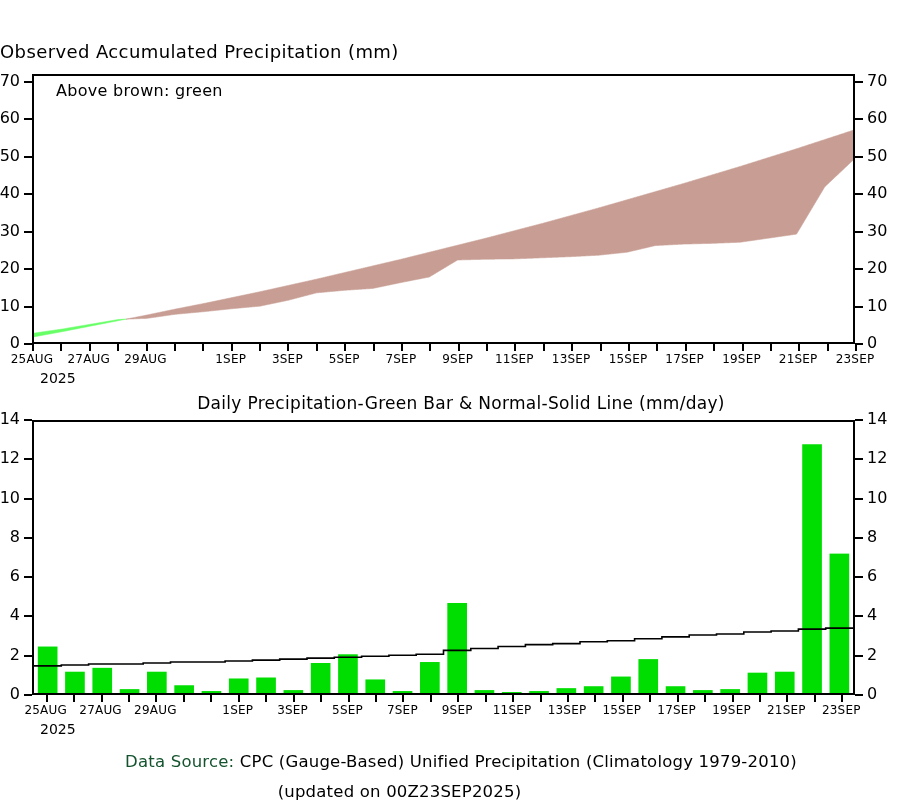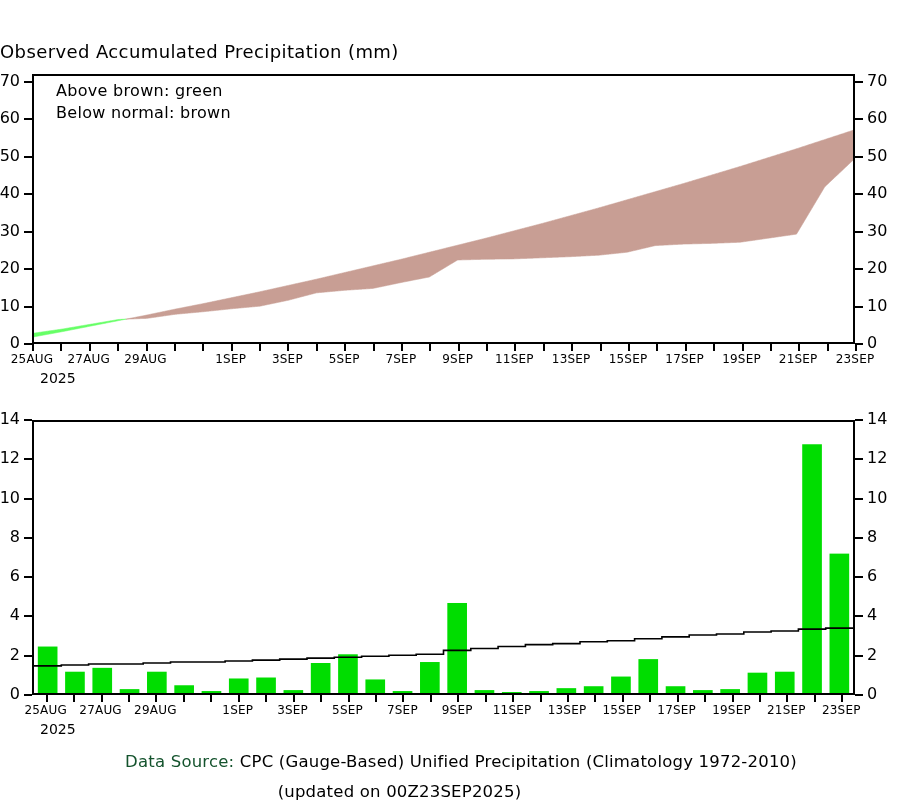--- a/index.html
+++ b/index.html
@@ -80,21 +80,20 @@
 
   <div class="plot" id="plot-top">
     <svg id="svg-top" viewBox="0 0 819 266" preserveAspectRatio="none">
         <path d="M0.00,257.13L0.68,257.04L1.36,256.94L2.05,256.84L2.73,256.74L3.41,256.64L4.09,256.54L4.78,256.45L5.46,256.35L6.14,256.25L6.83,256.15L7.51,256.05L8.19,255.95L8.87,255.86L9.56,255.76L10.24,255.66L10.92,255.56L11.60,255.46L12.29,255.37L12.97,255.27L13.65,255.17L14.33,255.07L15.02,254.97L15.70,254.87L16.38,254.78L17.06,254.68L17.75,254.58L18.43,254.48L19.11,254.38L19.79,254.29L20.48,254.19L21.16,254.09L21.84,253.99L22.52,253.89L23.20,253.79L23.89,253.70L24.57,253.60L25.25,253.50L25.94,253.40L26.62,253.30L27.30,253.20L27.98,253.11L28.67,253.00L29.35,252.88L30.03,252.77L30.71,252.65L31.39,252.53L32.08,252.42L32.76,252.30L33.44,252.18L34.13,252.07L34.81,251.95L35.49,251.84L36.17,251.72L36.85,251.60L37.54,251.49L38.22,251.37L38.90,251.26L39.59,251.14L40.27,251.02L40.95,250.91L41.63,250.79L42.31,250.68L43.00,250.56L43.68,250.44L44.36,250.33L45.05,250.21L45.73,250.10L46.41,249.98L47.09,249.86L47.77,249.75L48.46,249.63L49.14,249.52L49.82,249.40L50.51,249.28L51.19,249.17L51.87,249.05L52.55,248.94L53.23,248.82L53.92,248.70L54.60,248.59L55.28,248.47L55.96,248.35L56.65,248.24L57.33,248.12L58.01,248.01L58.70,247.89L59.38,247.77L60.06,247.66L60.74,247.54L61.42,247.43L62.11,247.31L62.79,247.19L63.47,247.08L64.16,246.96L64.84,246.85L65.52,246.73L66.20,246.61L66.89,246.50L67.57,246.38L68.25,246.27L68.93,246.15L69.62,246.03L70.30,245.92L70.98,245.80L71.66,245.69L72.34,245.57L73.03,245.45L73.71,245.34L74.39,245.22L75.07,245.10L75.76,244.99L76.44,244.87L77.12,244.76L77.81,244.64L78.49,244.52L79.17,244.41L79.85,244.29L80.53,244.18L81.22,244.06L81.90,243.94L82.58,243.83L83.27,243.71L83.95,243.60L84.63,243.48L85.31,243.44L85.99,243.41L86.68,243.39L87.36,243.36L88.04,243.33L88.73,243.31L89.41,243.28L90.09,243.25L90.77,243.23L91.45,243.20L92.14,243.17L92.14,243.12L91.45,243.25L90.77,243.39L90.09,243.52L89.41,243.65L88.73,243.79L88.04,243.92L87.36,244.06L86.68,244.19L85.99,244.32L85.31,244.46L84.63,244.59L83.95,244.72L83.27,244.86L82.58,244.99L81.90,245.13L81.22,245.26L80.53,245.39L79.85,245.53L79.17,245.66L78.49,245.80L77.81,245.93L77.12,246.06L76.44,246.20L75.76,246.33L75.07,246.47L74.39,246.60L73.71,246.73L73.03,246.87L72.34,247.00L71.66,247.14L70.98,247.27L70.30,247.40L69.62,247.54L68.93,247.67L68.25,247.80L67.57,247.94L66.89,248.07L66.20,248.21L65.52,248.34L64.84,248.47L64.16,248.61L63.47,248.74L62.79,248.88L62.11,249.01L61.42,249.14L60.74,249.28L60.06,249.41L59.38,249.55L58.70,249.68L58.01,249.81L57.33,249.95L56.65,250.08L55.96,250.22L55.28,250.35L54.60,250.48L53.92,250.62L53.23,250.75L52.55,250.89L51.87,251.02L51.19,251.15L50.51,251.29L49.82,251.42L49.14,251.55L48.46,251.69L47.77,251.82L47.09,251.96L46.41,252.09L45.73,252.22L45.05,252.36L44.36,252.49L43.68,252.63L43.00,252.76L42.31,252.89L41.63,253.03L40.95,253.16L40.27,253.30L39.59,253.43L38.90,253.56L38.22,253.70L37.54,253.83L36.85,253.97L36.17,254.10L35.49,254.23L34.81,254.37L34.13,254.50L33.44,254.63L32.76,254.77L32.08,254.90L31.39,255.04L30.71,255.17L30.03,255.30L29.35,255.44L28.67,255.57L27.98,255.70L27.30,255.83L26.62,255.95L25.94,256.08L25.25,256.20L24.57,256.33L23.89,256.45L23.20,256.58L22.52,256.70L21.84,256.83L21.16,256.95L20.48,257.08L19.79,257.20L19.11,257.33L18.43,257.45L17.75,257.58L17.06,257.70L16.38,257.83L15.70,257.95L15.02,258.08L14.33,258.20L13.65,258.33L12.97,258.45L12.29,258.58L11.60,258.70L10.92,258.83L10.24,258.95L9.56,259.08L8.87,259.20L8.19,259.33L7.51,259.45L6.83,259.58L6.14,259.70L5.46,259.83L4.78,259.95L4.09,260.08L3.41,260.20L2.73,260.33L2.05,260.45L1.36,260.58L0.68,260.70L0.00,260.83Z" fill="#66ff66" stroke="#66ff66" stroke-width="0.6"></path>
         <path d="M92.14,243.17L92.82,243.15L93.50,243.12L94.19,243.09L94.87,243.07L95.55,243.04L96.23,243.01L96.91,242.99L97.60,242.96L98.28,242.93L98.96,242.91L99.65,242.88L100.33,242.85L101.01,242.82L101.69,242.80L102.38,242.77L103.06,242.74L103.74,242.72L104.42,242.69L105.10,242.66L105.79,242.64L106.47,242.61L107.15,242.58L107.83,242.56L108.52,242.53L109.20,242.50L109.88,242.48L110.57,242.45L111.25,242.42L111.93,242.40L112.61,242.37L113.30,242.31L113.98,242.21L114.66,242.11L115.34,242.01L116.02,241.92L116.71,241.82L117.39,241.72L118.07,241.62L118.75,241.52L119.44,241.42L120.12,241.33L120.80,241.23L121.49,241.13L122.17,241.03L122.85,240.93L123.53,240.83L124.22,240.74L124.90,240.64L125.58,240.54L126.26,240.44L126.94,240.34L127.63,240.25L128.31,240.15L128.99,240.05L129.67,239.95L130.36,239.85L131.04,239.75L131.72,239.66L132.41,239.56L133.09,239.46L133.77,239.36L134.45,239.26L135.14,239.17L135.82,239.07L136.50,238.97L137.18,238.87L137.87,238.77L138.55,238.67L139.23,238.58L139.91,238.48L140.59,238.38L141.28,238.29L141.96,238.22L142.64,238.16L143.32,238.10L144.01,238.04L144.69,237.97L145.37,237.91L146.06,237.85L146.74,237.79L147.42,237.72L148.10,237.66L148.78,237.60L149.47,237.54L150.15,237.47L150.83,237.41L151.51,237.35L152.20,237.29L152.88,237.22L153.56,237.16L154.24,237.10L154.93,237.04L155.61,236.97L156.29,236.91L156.98,236.85L157.66,236.79L158.34,236.72L159.02,236.66L159.71,236.60L160.39,236.54L161.07,236.47L161.75,236.41L162.44,236.35L163.12,236.29L163.80,236.22L164.48,236.16L165.16,236.10L165.85,236.04L166.53,235.97L167.21,235.91L167.89,235.85L168.58,235.79L169.26,235.72L169.94,235.65L170.63,235.58L171.31,235.51L171.99,235.44L172.67,235.37L173.35,235.30L174.04,235.23L174.72,235.15L175.40,235.08L176.09,235.01L176.77,234.94L177.45,234.87L178.13,234.80L178.81,234.73L179.50,234.65L180.18,234.58L180.86,234.51L181.55,234.44L182.23,234.37L182.91,234.30L183.59,234.23L184.28,234.15L184.96,234.08L185.64,234.01L186.32,233.94L187.00,233.87L187.69,233.80L188.37,233.73L189.05,233.65L189.73,233.58L190.42,233.51L191.10,233.44L191.78,233.37L192.46,233.30L193.15,233.23L193.83,233.15L194.51,233.08L195.19,233.01L195.88,232.94L196.56,232.87L197.24,232.80L197.93,232.73L198.61,232.67L199.29,232.60L199.97,232.54L200.66,232.48L201.34,232.42L202.02,232.35L202.70,232.29L203.38,232.23L204.07,232.17L204.75,232.10L205.43,232.04L206.11,231.98L206.80,231.92L207.48,231.85L208.16,231.79L208.84,231.73L209.53,231.67L210.21,231.60L210.89,231.54L211.58,231.48L212.26,231.42L212.94,231.35L213.62,231.29L214.31,231.23L214.99,231.17L215.67,231.10L216.35,231.04L217.04,230.98L217.72,230.92L218.40,230.85L219.08,230.79L219.76,230.73L220.45,230.67L221.13,230.60L221.81,230.54L222.50,230.48L223.18,230.42L223.86,230.35L224.54,230.29L225.23,230.23L225.91,230.17L226.59,230.03L227.27,229.88L227.95,229.74L228.64,229.60L229.32,229.45L230.00,229.31L230.69,229.17L231.37,229.03L232.05,228.88L232.73,228.74L233.41,228.60L234.10,228.45L234.78,228.31L235.46,228.17L236.15,228.03L236.83,227.88L237.51,227.74L238.19,227.60L238.88,227.45L239.56,227.31L240.24,227.17L240.92,227.03L241.60,226.88L242.29,226.74L242.97,226.60L243.65,226.45L244.34,226.31L245.02,226.17L245.70,226.03L246.38,225.88L247.07,225.74L247.75,225.60L248.43,225.45L249.11,225.31L249.80,225.17L250.48,225.03L251.16,224.88L251.84,224.74L252.53,224.60L253.21,224.45L253.89,224.31L254.57,224.15L255.25,223.97L255.94,223.79L256.62,223.61L257.30,223.43L257.99,223.26L258.67,223.08L259.35,222.90L260.03,222.72L260.72,222.54L261.40,222.36L262.08,222.18L262.76,222.01L263.44,221.83L264.13,221.65L264.81,221.47L265.49,221.29L266.18,221.11L266.86,220.93L267.54,220.76L268.22,220.58L268.90,220.40L269.59,220.22L270.27,220.04L270.95,219.86L271.63,219.68L272.32,219.51L273.00,219.33L273.68,219.15L274.37,218.97L275.05,218.79L275.73,218.61L276.41,218.43L277.09,218.26L277.78,218.08L278.46,217.90L279.14,217.72L279.82,217.54L280.51,217.36L281.19,217.18L281.87,217.01L282.55,216.85L283.24,216.79L283.92,216.73L284.60,216.66L285.28,216.60L285.97,216.54L286.65,216.48L287.33,216.41L288.01,216.35L288.70,216.29L289.38,216.23L290.06,216.16L290.75,216.10L291.43,216.04L292.11,215.98L292.79,215.91L293.48,215.85L294.16,215.79L294.84,215.73L295.52,215.66L296.21,215.60L296.89,215.54L297.57,215.48L298.25,215.41L298.94,215.35L299.62,215.29L300.30,215.23L300.98,215.16L301.67,215.10L302.35,215.04L303.03,214.98L303.71,214.91L304.39,214.85L305.08,214.79L305.76,214.73L306.44,214.66L307.13,214.60L307.81,214.54L308.49,214.48L309.17,214.41L309.86,214.35L310.54,214.29L311.22,214.24L311.90,214.20L312.58,214.15L313.27,214.11L313.95,214.06L314.63,214.02L315.31,213.97L316.00,213.93L316.68,213.88L317.36,213.84L318.04,213.79L318.73,213.75L319.41,213.71L320.09,213.66L320.77,213.62L321.46,213.57L322.14,213.53L322.82,213.48L323.50,213.44L324.19,213.39L324.87,213.35L325.55,213.30L326.24,213.26L326.92,213.21L327.60,213.17L328.28,213.12L328.97,213.08L329.65,213.04L330.33,212.99L331.01,212.95L331.70,212.90L332.38,212.86L333.06,212.81L333.74,212.77L334.43,212.72L335.11,212.68L335.79,212.63L336.47,212.59L337.16,212.54L337.84,212.50L338.52,212.46L339.20,212.37L339.88,212.22L340.57,212.08L341.25,211.94L341.93,211.80L342.62,211.65L343.30,211.51L343.98,211.37L344.66,211.22L345.35,211.08L346.03,210.94L346.71,210.80L347.39,210.65L348.07,210.51L348.76,210.37L349.44,210.22L350.12,210.08L350.81,209.94L351.49,209.80L352.17,209.65L352.85,209.51L353.53,209.37L354.22,209.22L354.90,209.08L355.58,208.94L356.26,208.80L356.95,208.65L357.63,208.51L358.31,208.37L359.00,208.22L359.68,208.08L360.36,207.94L361.04,207.80L361.72,207.65L362.41,207.51L363.09,207.37L363.77,207.22L364.45,207.08L365.14,206.94L365.82,206.80L366.50,206.65L367.19,206.51L367.87,206.38L368.55,206.24L369.23,206.11L369.92,205.97L370.60,205.84L371.28,205.71L371.96,205.57L372.65,205.44L373.33,205.30L374.01,205.17L374.69,205.04L375.38,204.90L376.06,204.77L376.74,204.64L377.42,204.50L378.11,204.37L378.79,204.23L379.47,204.10L380.15,203.97L380.84,203.83L381.52,203.70L382.20,203.56L382.88,203.43L383.56,203.30L384.25,203.16L384.93,203.03L385.61,202.89L386.30,202.76L386.98,202.63L387.66,202.49L388.34,202.36L389.02,202.22L389.71,202.09L390.39,201.96L391.07,201.82L391.75,201.69L392.44,201.56L393.12,201.42L393.80,201.29L394.49,201.15L395.17,201.02L395.85,200.69L396.53,200.28L397.21,199.87L397.90,199.46L398.58,199.05L399.26,198.64L399.94,198.23L400.63,197.82L401.31,197.41L401.99,197.00L402.67,196.59L403.36,196.18L404.04,195.77L404.72,195.36L405.40,194.94L406.09,194.53L406.77,194.12L407.45,193.71L408.14,193.30L408.82,192.89L409.50,192.48L410.18,192.07L410.87,191.66L411.55,191.25L412.23,190.84L412.91,190.43L413.60,190.02L414.28,189.61L414.96,189.19L415.64,188.78L416.32,188.37L417.01,187.96L417.69,187.55L418.37,187.14L419.06,186.73L419.74,186.32L420.42,185.91L421.10,185.50L421.79,185.09L422.47,184.68L423.15,184.27L423.83,183.98L424.51,183.96L425.20,183.94L425.88,183.92L426.56,183.91L427.24,183.89L427.93,183.87L428.61,183.85L429.29,183.83L429.98,183.82L430.66,183.80L431.34,183.78L432.02,183.76L432.70,183.75L433.39,183.73L434.07,183.71L434.75,183.69L435.43,183.67L436.12,183.66L436.80,183.64L437.48,183.62L438.17,183.60L438.85,183.58L439.53,183.57L440.21,183.55L440.89,183.53L441.58,183.51L442.26,183.50L442.94,183.48L443.62,183.46L444.31,183.44L444.99,183.42L445.67,183.41L446.36,183.39L447.04,183.37L447.72,183.35L448.40,183.33L449.08,183.32L449.77,183.30L450.45,183.28L451.13,183.26L451.81,183.25L452.50,183.24L453.18,183.23L453.86,183.22L454.55,183.21L455.23,183.20L455.91,183.19L456.59,183.18L457.28,183.17L457.96,183.16L458.64,183.16L459.32,183.15L460.00,183.14L460.69,183.13L461.37,183.12L462.05,183.11L462.73,183.10L463.42,183.09L464.10,183.08L464.78,183.08L465.47,183.07L466.15,183.06L466.83,183.05L467.51,183.04L468.19,183.03L468.88,183.02L469.56,183.01L470.24,183.00L470.92,183.00L471.61,182.99L472.29,182.98L472.97,182.97L473.66,182.96L474.34,182.95L475.02,182.94L475.70,182.93L476.38,182.92L477.07,182.91L477.75,182.91L478.43,182.90L479.11,182.89L479.80,182.88L480.48,182.86L481.16,182.83L481.85,182.81L482.53,182.78L483.21,182.75L483.89,182.73L484.57,182.70L485.26,182.67L485.94,182.65L486.62,182.62L487.30,182.59L487.99,182.57L488.67,182.54L489.35,182.51L490.04,182.49L490.72,182.46L491.40,182.43L492.08,182.40L492.76,182.38L493.45,182.35L494.13,182.32L494.81,182.30L495.50,182.27L496.18,182.24L496.86,182.22L497.54,182.19L498.22,182.16L498.91,182.14L499.59,182.11L500.27,182.08L500.96,182.06L501.64,182.03L502.32,182.00L503.00,181.98L503.69,181.95L504.37,181.92L505.05,181.90L505.73,181.87L506.41,181.84L507.10,181.82L507.78,181.79L508.46,181.76L509.15,181.74L509.83,181.71L510.51,181.68L511.19,181.65L511.88,181.63L512.56,181.60L513.24,181.57L513.92,181.55L514.60,181.52L515.29,181.49L515.97,181.47L516.65,181.44L517.34,181.41L518.02,181.39L518.70,181.36L519.38,181.33L520.07,181.31L520.75,181.28L521.43,181.25L522.11,181.23L522.79,181.20L523.48,181.17L524.16,181.15L524.84,181.12L525.53,181.09L526.21,181.07L526.89,181.04L527.57,181.01L528.25,180.99L528.94,180.96L529.62,180.93L530.30,180.90L530.99,180.88L531.67,180.85L532.35,180.82L533.03,180.80L533.71,180.77L534.40,180.74L535.08,180.72L535.76,180.69L536.45,180.66L537.13,180.63L537.81,180.59L538.49,180.56L539.17,180.52L539.86,180.49L540.54,180.45L541.22,180.42L541.90,180.38L542.59,180.34L543.27,180.31L543.95,180.27L544.63,180.24L545.32,180.20L546.00,180.17L546.68,180.13L547.37,180.09L548.05,180.06L548.73,180.02L549.41,179.99L550.10,179.95L550.78,179.92L551.46,179.88L552.14,179.84L552.83,179.81L553.51,179.77L554.19,179.74L554.87,179.70L555.56,179.67L556.24,179.63L556.92,179.59L557.60,179.56L558.28,179.52L558.97,179.49L559.65,179.45L560.33,179.42L561.02,179.38L561.70,179.34L562.38,179.31L563.06,179.27L563.75,179.24L564.43,179.20L565.11,179.15L565.79,179.08L566.48,179.01L567.16,178.94L567.84,178.87L568.52,178.79L569.20,178.72L569.89,178.65L570.57,178.58L571.25,178.51L571.94,178.44L572.62,178.37L573.30,178.29L573.98,178.22L574.66,178.15L575.35,178.08L576.03,178.01L576.71,177.94L577.39,177.87L578.08,177.79L578.76,177.72L579.44,177.65L580.13,177.58L580.81,177.51L581.49,177.44L582.17,177.37L582.86,177.29L583.54,177.22L584.22,177.15L584.90,177.08L585.58,177.01L586.27,176.94L586.95,176.87L587.63,176.79L588.32,176.72L589.00,176.65L589.68,176.58L590.36,176.51L591.04,176.44L591.73,176.37L592.41,176.29L593.09,176.22L593.77,176.06L594.46,175.90L595.14,175.74L595.82,175.58L596.50,175.42L597.19,175.26L597.87,175.09L598.55,174.93L599.24,174.77L599.92,174.61L600.60,174.45L601.28,174.29L601.97,174.13L602.65,173.97L603.33,173.81L604.01,173.65L604.69,173.49L605.38,173.33L606.06,173.17L606.74,173.01L607.43,172.84L608.11,172.68L608.79,172.52L609.47,172.36L610.15,172.20L610.84,172.04L611.52,171.88L612.20,171.72L612.88,171.56L613.57,171.40L614.25,171.24L614.93,171.08L615.62,170.92L616.30,170.76L616.98,170.59L617.66,170.43L618.35,170.27L619.03,170.11L619.71,169.95L620.39,169.79L621.07,169.63L621.76,169.55L622.44,169.52L623.12,169.48L623.81,169.44L624.49,169.41L625.17,169.37L625.85,169.34L626.53,169.30L627.22,169.27L627.90,169.23L628.58,169.19L629.26,169.16L629.95,169.12L630.63,169.09L631.31,169.05L632.00,169.02L632.68,168.98L633.36,168.94L634.04,168.91L634.73,168.87L635.41,168.84L636.09,168.80L636.77,168.77L637.46,168.73L638.14,168.69L638.82,168.66L639.50,168.62L640.18,168.59L640.87,168.55L641.55,168.52L642.23,168.48L642.92,168.44L643.60,168.41L644.28,168.37L644.96,168.34L645.64,168.30L646.33,168.27L647.01,168.23L647.69,168.19L648.38,168.16L649.06,168.12L649.74,168.09L650.42,168.07L651.11,168.06L651.79,168.04L652.47,168.02L653.15,168.00L653.84,167.99L654.52,167.97L655.20,167.95L655.88,167.93L656.56,167.91L657.25,167.90L657.93,167.88L658.61,167.86L659.30,167.84L659.98,167.82L660.66,167.81L661.34,167.79L662.02,167.77L662.71,167.75L663.39,167.74L664.07,167.72L664.75,167.70L665.44,167.68L666.12,167.66L666.80,167.65L667.48,167.63L668.17,167.61L668.85,167.59L669.53,167.57L670.22,167.56L670.90,167.54L671.58,167.52L672.26,167.50L672.94,167.49L673.63,167.47L674.31,167.45L674.99,167.43L675.67,167.41L676.36,167.40L677.04,167.38L677.72,167.36L678.40,167.33L679.09,167.31L679.77,167.28L680.45,167.25L681.13,167.23L681.82,167.20L682.50,167.17L683.18,167.15L683.87,167.12L684.55,167.09L685.23,167.07L685.91,167.04L686.60,167.01L687.28,166.99L687.96,166.96L688.64,166.93L689.33,166.91L690.01,166.88L690.69,166.85L691.37,166.83L692.05,166.80L692.74,166.77L693.42,166.75L694.10,166.72L694.79,166.69L695.47,166.66L696.15,166.64L696.83,166.61L697.51,166.58L698.20,166.56L698.88,166.53L699.56,166.50L700.25,166.48L700.93,166.45L701.61,166.42L702.29,166.40L702.97,166.37L703.66,166.34L704.34,166.32L705.02,166.29L705.71,166.26L706.39,166.20L707.07,166.10L707.75,166.00L708.43,165.90L709.12,165.81L709.80,165.71L710.48,165.61L711.16,165.51L711.85,165.41L712.53,165.32L713.21,165.22L713.90,165.12L714.58,165.02L715.26,164.92L715.94,164.82L716.63,164.73L717.31,164.63L717.99,164.53L718.67,164.43L719.35,164.33L720.04,164.23L720.72,164.14L721.40,164.04L722.09,163.94L722.77,163.84L723.45,163.74L724.13,163.65L724.82,163.55L725.50,163.45L726.18,163.35L726.86,163.25L727.54,163.15L728.23,163.06L728.91,162.96L729.59,162.86L730.28,162.76L730.96,162.66L731.64,162.57L732.32,162.47L733.00,162.37L733.69,162.27L734.37,162.17L735.05,162.07L735.74,161.98L736.42,161.88L737.10,161.78L737.78,161.68L738.46,161.58L739.15,161.49L739.83,161.39L740.51,161.29L741.20,161.19L741.88,161.09L742.56,160.99L743.24,160.90L743.92,160.80L744.61,160.70L745.29,160.60L745.97,160.50L746.65,160.40L747.34,160.31L748.02,160.21L748.70,160.11L749.38,160.01L750.07,159.91L750.75,159.82L751.43,159.72L752.12,159.62L752.80,159.52L753.48,159.42L754.16,159.32L754.85,159.23L755.53,159.13L756.21,159.03L756.89,158.93L757.58,158.83L758.26,158.74L758.94,158.64L759.62,158.54L760.31,158.44L760.99,158.34L761.67,158.24L762.35,158.15L763.03,157.26L763.72,156.11L764.40,154.97L765.08,153.83L765.77,152.68L766.45,151.54L767.13,150.40L767.81,149.26L768.50,148.11L769.18,146.97L769.86,145.83L770.54,144.68L771.23,143.54L771.91,142.40L772.59,141.26L773.27,140.11L773.95,138.97L774.64,137.83L775.32,136.68L776.00,135.54L776.69,134.40L777.37,133.26L778.05,132.11L778.73,130.97L779.41,129.83L780.10,128.68L780.78,127.54L781.46,126.40L782.14,125.26L782.83,124.11L783.51,122.97L784.19,121.83L784.88,120.69L785.56,119.54L786.24,118.40L786.92,117.26L787.61,116.11L788.29,114.97L788.97,113.83L789.65,112.69L790.33,111.54L791.02,110.59L791.70,109.95L792.38,109.30L793.07,108.66L793.75,108.02L794.43,107.38L795.11,106.73L795.79,106.09L796.48,105.45L797.16,104.80L797.84,104.16L798.52,103.52L799.21,102.88L799.89,102.23L800.57,101.59L801.25,100.95L801.94,100.30L802.62,99.66L803.30,99.02L803.99,98.38L804.67,97.73L805.35,97.09L806.03,96.45L806.72,95.80L807.40,95.16L808.08,94.52L808.76,93.88L809.44,93.23L810.13,92.59L810.81,91.95L811.49,91.30L812.18,90.66L812.86,90.02L813.54,89.38L814.22,88.73L814.90,88.09L815.59,87.45L816.27,86.80L816.95,86.16L817.63,85.52L818.32,84.88L819.00,84.23L819.00,54.31L818.32,54.53L817.63,54.75L816.95,54.98L816.27,55.20L815.59,55.42L814.90,55.65L814.22,55.87L813.54,56.09L812.86,56.32L812.18,56.54L811.49,56.76L810.81,56.99L810.13,57.21L809.44,57.43L808.76,57.66L808.08,57.88L807.40,58.10L806.72,58.33L806.03,58.55L805.35,58.77L804.67,59.00L803.99,59.22L803.30,59.44L802.62,59.67L801.94,59.89L801.25,60.11L800.57,60.33L799.89,60.56L799.21,60.78L798.52,61.00L797.84,61.23L797.16,61.45L796.48,61.67L795.79,61.90L795.11,62.12L794.43,62.34L793.75,62.57L793.07,62.79L792.38,63.01L791.70,63.24L791.02,63.46L790.33,63.68L789.65,63.91L788.97,64.13L788.29,64.35L787.61,64.58L786.92,64.80L786.24,65.02L785.56,65.25L784.88,65.47L784.19,65.69L783.51,65.92L782.83,66.14L782.14,66.36L781.46,66.58L780.78,66.81L780.10,67.03L779.41,67.25L778.73,67.48L778.05,67.70L777.37,67.92L776.69,68.15L776.00,68.37L775.32,68.59L774.64,68.82L773.95,69.04L773.27,69.26L772.59,69.49L771.91,69.71L771.23,69.93L770.54,70.16L769.86,70.38L769.18,70.60L768.50,70.83L767.81,71.05L767.13,71.27L766.45,71.50L765.77,71.72L765.08,71.94L764.40,72.16L763.72,72.39L763.03,72.61L762.35,72.83L761.67,73.05L760.99,73.26L760.31,73.48L759.62,73.69L758.94,73.90L758.26,74.12L757.58,74.33L756.89,74.55L756.21,74.76L755.53,74.98L754.85,75.19L754.16,75.40L753.48,75.62L752.80,75.83L752.12,76.05L751.43,76.26L750.75,76.48L750.07,76.69L749.38,76.90L748.70,77.12L748.02,77.33L747.34,77.55L746.65,77.76L745.97,77.97L745.29,78.19L744.61,78.40L743.92,78.62L743.24,78.83L742.56,79.05L741.88,79.26L741.20,79.47L740.51,79.69L739.83,79.90L739.15,80.12L738.46,80.33L737.78,80.55L737.10,80.76L736.42,80.97L735.74,81.19L735.05,81.40L734.37,81.62L733.69,81.83L733.00,82.05L732.32,82.26L731.64,82.47L730.96,82.69L730.28,82.90L729.59,83.12L728.91,83.33L728.23,83.55L727.54,83.76L726.86,83.97L726.18,84.19L725.50,84.40L724.82,84.62L724.13,84.83L723.45,85.05L722.77,85.26L722.09,85.47L721.40,85.69L720.72,85.90L720.04,86.12L719.35,86.33L718.67,86.55L717.99,86.76L717.31,86.97L716.63,87.19L715.94,87.40L715.26,87.62L714.58,87.83L713.90,88.05L713.21,88.26L712.53,88.47L711.85,88.69L711.16,88.90L710.48,89.12L709.80,89.33L709.12,89.55L708.43,89.76L707.75,89.97L707.07,90.19L706.39,90.40L705.71,90.61L705.02,90.82L704.34,91.02L703.66,91.23L702.97,91.43L702.29,91.64L701.61,91.85L700.93,92.05L700.25,92.26L699.56,92.46L698.88,92.67L698.20,92.87L697.51,93.08L696.83,93.28L696.15,93.49L695.47,93.69L694.79,93.90L694.10,94.10L693.42,94.31L692.74,94.51L692.05,94.72L691.37,94.93L690.69,95.13L690.01,95.34L689.33,95.54L688.64,95.75L687.96,95.95L687.28,96.16L686.60,96.36L685.91,96.57L685.23,96.77L684.55,96.98L683.87,97.18L683.18,97.39L682.50,97.59L681.82,97.80L681.13,98.01L680.45,98.21L679.77,98.42L679.09,98.62L678.40,98.83L677.72,99.03L677.04,99.24L676.36,99.44L675.67,99.65L674.99,99.85L674.31,100.06L673.63,100.26L672.94,100.47L672.26,100.68L671.58,100.88L670.90,101.09L670.22,101.29L669.53,101.50L668.85,101.70L668.17,101.91L667.48,102.11L666.80,102.32L666.12,102.52L665.44,102.73L664.75,102.93L664.07,103.14L663.39,103.34L662.71,103.55L662.02,103.76L661.34,103.96L660.66,104.17L659.98,104.37L659.30,104.58L658.61,104.78L657.93,104.99L657.25,105.19L656.56,105.40L655.88,105.60L655.20,105.81L654.52,106.01L653.84,106.22L653.15,106.42L652.47,106.63L651.79,106.84L651.11,107.04L650.42,107.25L649.74,107.45L649.06,107.65L648.38,107.85L647.69,108.04L647.01,108.24L646.33,108.44L645.64,108.63L644.96,108.83L644.28,109.03L643.60,109.22L642.92,109.42L642.23,109.61L641.55,109.81L640.87,110.01L640.18,110.20L639.50,110.40L638.82,110.60L638.14,110.79L637.46,110.99L636.77,111.19L636.09,111.38L635.41,111.58L634.73,111.78L634.04,111.97L633.36,112.17L632.68,112.36L632.00,112.56L631.31,112.76L630.63,112.95L629.95,113.15L629.26,113.35L628.58,113.54L627.90,113.74L627.22,113.94L626.53,114.13L625.85,114.33L625.17,114.53L624.49,114.72L623.81,114.92L623.12,115.11L622.44,115.31L621.76,115.51L621.07,115.70L620.39,115.90L619.71,116.10L619.03,116.29L618.35,116.49L617.66,116.69L616.98,116.88L616.30,117.08L615.62,117.28L614.93,117.47L614.25,117.67L613.57,117.86L612.88,118.06L612.20,118.26L611.52,118.45L610.84,118.65L610.15,118.85L609.47,119.04L608.79,119.24L608.11,119.44L607.43,119.63L606.74,119.83L606.06,120.03L605.38,120.22L604.69,120.42L604.01,120.61L603.33,120.81L602.65,121.01L601.97,121.20L601.28,121.40L600.60,121.60L599.92,121.79L599.24,121.99L598.55,122.19L597.87,122.38L597.19,122.58L596.50,122.78L595.82,122.97L595.14,123.17L594.46,123.36L593.77,123.56L593.09,123.76L592.41,123.95L591.73,124.15L591.04,124.35L590.36,124.54L589.68,124.74L589.00,124.94L588.32,125.13L587.63,125.33L586.95,125.52L586.27,125.72L585.58,125.92L584.90,126.11L584.22,126.31L583.54,126.51L582.86,126.70L582.17,126.90L581.49,127.10L580.81,127.29L580.13,127.49L579.44,127.69L578.76,127.88L578.08,128.08L577.39,128.27L576.71,128.47L576.03,128.67L575.35,128.86L574.66,129.06L573.98,129.26L573.30,129.45L572.62,129.65L571.94,129.85L571.25,130.04L570.57,130.24L569.89,130.44L569.20,130.63L568.52,130.83L567.84,131.02L567.16,131.22L566.48,131.42L565.79,131.61L565.11,131.81L564.43,132.00L563.75,132.19L563.06,132.38L562.38,132.56L561.70,132.75L561.02,132.94L560.33,133.13L559.65,133.31L558.97,133.50L558.28,133.69L557.60,133.88L556.92,134.06L556.24,134.25L555.56,134.44L554.87,134.63L554.19,134.81L553.51,135.00L552.83,135.19L552.14,135.38L551.46,135.56L550.78,135.75L550.10,135.94L549.41,136.13L548.73,136.31L548.05,136.50L547.37,136.69L546.68,136.88L546.00,137.06L545.32,137.25L544.63,137.44L543.95,137.63L543.27,137.81L542.59,138.00L541.90,138.19L541.22,138.38L540.54,138.56L539.86,138.75L539.17,138.94L538.49,139.13L537.81,139.31L537.13,139.50L536.45,139.69L535.76,139.88L535.08,140.06L534.40,140.25L533.71,140.44L533.03,140.63L532.35,140.81L531.67,141.00L530.99,141.19L530.30,141.38L529.62,141.56L528.94,141.75L528.25,141.94L527.57,142.13L526.89,142.31L526.21,142.50L525.53,142.69L524.84,142.88L524.16,143.06L523.48,143.25L522.79,143.44L522.11,143.63L521.43,143.81L520.75,144.00L520.07,144.19L519.38,144.38L518.70,144.56L518.02,144.75L517.34,144.94L516.65,145.13L515.97,145.31L515.29,145.50L514.60,145.69L513.92,145.88L513.24,146.06L512.56,146.25L511.88,146.44L511.19,146.63L510.51,146.81L509.83,147.00L509.15,147.19L508.46,147.38L507.78,147.56L507.10,147.73L506.41,147.91L505.73,148.09L505.05,148.27L504.37,148.45L503.69,148.63L503.00,148.81L502.32,148.98L501.64,149.16L500.96,149.34L500.27,149.52L499.59,149.70L498.91,149.88L498.22,150.06L497.54,150.23L496.86,150.41L496.18,150.59L495.50,150.77L494.81,150.95L494.13,151.13L493.45,151.31L492.76,151.48L492.08,151.66L491.40,151.84L490.72,152.02L490.04,152.20L489.35,152.38L488.67,152.56L487.99,152.73L487.30,152.91L486.62,153.09L485.94,153.27L485.26,153.45L484.57,153.63L483.89,153.81L483.21,153.98L482.53,154.16L481.85,154.34L481.16,154.52L480.48,154.70L479.80,154.88L479.11,155.06L478.43,155.23L477.75,155.41L477.07,155.59L476.38,155.77L475.70,155.95L475.02,156.13L474.34,156.31L473.66,156.48L472.97,156.66L472.29,156.84L471.61,157.02L470.92,157.20L470.24,157.38L469.56,157.56L468.88,157.73L468.19,157.91L467.51,158.09L466.83,158.27L466.15,158.45L465.47,158.63L464.78,158.81L464.10,158.98L463.42,159.16L462.73,159.34L462.05,159.52L461.37,159.70L460.69,159.88L460.00,160.06L459.32,160.23L458.64,160.41L457.96,160.59L457.28,160.77L456.59,160.95L455.91,161.13L455.23,161.31L454.55,161.48L453.86,161.66L453.18,161.84L452.50,162.02L451.81,162.20L451.13,162.37L450.45,162.54L449.77,162.71L449.08,162.88L448.40,163.05L447.72,163.22L447.04,163.39L446.36,163.55L445.67,163.72L444.99,163.89L444.31,164.06L443.62,164.23L442.94,164.40L442.26,164.57L441.58,164.74L440.89,164.91L440.21,165.08L439.53,165.25L438.85,165.42L438.17,165.59L437.48,165.76L436.80,165.93L436.12,166.10L435.43,166.27L434.75,166.44L434.07,166.61L433.39,166.78L432.70,166.95L432.02,167.12L431.34,167.29L430.66,167.46L429.98,167.63L429.29,167.80L428.61,167.97L427.93,168.14L427.24,168.30L426.56,168.47L425.88,168.64L425.20,168.81L424.51,168.98L423.83,169.15L423.15,169.32L422.47,169.49L421.79,169.66L421.10,169.83L420.42,170.00L419.74,170.17L419.06,170.34L418.37,170.51L417.69,170.68L417.01,170.85L416.32,171.02L415.64,171.19L414.96,171.36L414.28,171.53L413.60,171.70L412.91,171.87L412.23,172.04L411.55,172.21L410.87,172.38L410.18,172.55L409.50,172.72L408.82,172.88L408.14,173.05L407.45,173.22L406.77,173.39L406.09,173.56L405.40,173.73L404.72,173.90L404.04,174.07L403.36,174.24L402.67,174.41L401.99,174.58L401.31,174.75L400.63,174.92L399.94,175.09L399.26,175.26L398.58,175.43L397.90,175.60L397.21,175.77L396.53,175.94L395.85,176.11L395.17,176.28L394.49,176.45L393.80,176.62L393.12,176.79L392.44,176.96L391.75,177.13L391.07,177.30L390.39,177.47L389.71,177.63L389.02,177.80L388.34,177.97L387.66,178.14L386.98,178.31L386.30,178.48L385.61,178.65L384.93,178.82L384.25,178.99L383.56,179.16L382.88,179.33L382.20,179.50L381.52,179.67L380.84,179.84L380.15,180.01L379.47,180.18L378.79,180.35L378.11,180.52L377.42,180.69L376.74,180.86L376.06,181.03L375.38,181.20L374.69,181.37L374.01,181.54L373.33,181.71L372.65,181.88L371.96,182.05L371.28,182.21L370.60,182.38L369.92,182.55L369.23,182.72L368.55,182.89L367.87,183.06L367.19,183.23L366.50,183.39L365.82,183.55L365.14,183.72L364.45,183.88L363.77,184.04L363.09,184.20L362.41,184.36L361.72,184.52L361.04,184.68L360.36,184.84L359.68,185.00L359.00,185.16L358.31,185.32L357.63,185.48L356.95,185.64L356.26,185.80L355.58,185.97L354.90,186.13L354.22,186.29L353.53,186.45L352.85,186.61L352.17,186.77L351.49,186.93L350.81,187.09L350.12,187.25L349.44,187.41L348.76,187.57L348.07,187.73L347.39,187.89L346.71,188.05L346.03,188.22L345.35,188.38L344.66,188.54L343.98,188.70L343.30,188.86L342.62,189.02L341.93,189.18L341.25,189.34L340.57,189.50L339.88,189.66L339.20,189.82L338.52,189.98L337.84,190.14L337.16,190.30L336.47,190.47L335.79,190.63L335.11,190.79L334.43,190.95L333.74,191.11L333.06,191.27L332.38,191.43L331.70,191.59L331.01,191.75L330.33,191.91L329.65,192.07L328.97,192.23L328.28,192.39L327.60,192.55L326.92,192.72L326.24,192.88L325.55,193.04L324.87,193.20L324.19,193.36L323.50,193.52L322.82,193.68L322.14,193.84L321.46,194.00L320.77,194.16L320.09,194.32L319.41,194.48L318.73,194.64L318.04,194.80L317.36,194.97L316.68,195.13L316.00,195.29L315.31,195.45L314.63,195.61L313.95,195.77L313.27,195.93L312.58,196.09L311.90,196.25L311.22,196.41L310.54,196.57L309.86,196.73L309.17,196.89L308.49,197.05L307.81,197.21L307.13,197.38L306.44,197.54L305.76,197.70L305.08,197.86L304.39,198.02L303.71,198.18L303.03,198.34L302.35,198.50L301.67,198.66L300.98,198.82L300.30,198.98L299.62,199.14L298.94,199.30L298.25,199.46L297.57,199.63L296.89,199.79L296.21,199.95L295.52,200.11L294.84,200.27L294.16,200.43L293.48,200.59L292.79,200.75L292.11,200.91L291.43,201.07L290.75,201.23L290.06,201.39L289.38,201.55L288.70,201.71L288.01,201.88L287.33,202.04L286.65,202.20L285.97,202.36L285.28,202.52L284.60,202.68L283.92,202.84L283.24,203.00L282.55,203.16L281.87,203.31L281.19,203.47L280.51,203.62L279.82,203.77L279.14,203.92L278.46,204.07L277.78,204.23L277.09,204.38L276.41,204.53L275.73,204.68L275.05,204.83L274.37,204.98L273.68,205.14L273.00,205.29L272.32,205.44L271.63,205.59L270.95,205.74L270.27,205.90L269.59,206.05L268.90,206.20L268.22,206.35L267.54,206.50L266.86,206.65L266.18,206.81L265.49,206.96L264.81,207.11L264.13,207.26L263.44,207.41L262.76,207.56L262.08,207.72L261.40,207.87L260.72,208.02L260.03,208.17L259.35,208.32L258.67,208.48L257.99,208.63L257.30,208.78L256.62,208.93L255.94,209.08L255.25,209.23L254.57,209.39L253.89,209.54L253.21,209.69L252.53,209.84L251.84,209.99L251.16,210.14L250.48,210.30L249.80,210.45L249.11,210.60L248.43,210.75L247.75,210.90L247.07,211.06L246.38,211.21L245.70,211.36L245.02,211.51L244.34,211.66L243.65,211.81L242.97,211.97L242.29,212.12L241.60,212.27L240.92,212.42L240.24,212.57L239.56,212.73L238.88,212.88L238.19,213.03L237.51,213.18L236.83,213.33L236.15,213.48L235.46,213.64L234.78,213.79L234.10,213.94L233.41,214.09L232.73,214.24L232.05,214.39L231.37,214.55L230.69,214.70L230.00,214.85L229.32,215.00L228.64,215.15L227.95,215.31L227.27,215.46L226.59,215.61L225.91,215.76L225.23,215.90L224.54,216.05L223.86,216.19L223.18,216.33L222.50,216.47L221.81,216.62L221.13,216.76L220.45,216.90L219.76,217.05L219.08,217.19L218.40,217.33L217.72,217.47L217.04,217.62L216.35,217.76L215.67,217.90L214.99,218.05L214.31,218.19L213.62,218.33L212.94,218.47L212.26,218.62L211.58,218.76L210.89,218.90L210.21,219.05L209.53,219.19L208.84,219.33L208.16,219.47L207.48,219.62L206.80,219.76L206.11,219.90L205.43,220.05L204.75,220.19L204.07,220.33L203.38,220.47L202.70,220.62L202.02,220.76L201.34,220.90L200.66,221.05L199.97,221.19L199.29,221.33L198.61,221.47L197.93,221.62L197.24,221.76L196.56,221.90L195.88,222.05L195.19,222.19L194.51,222.33L193.83,222.47L193.15,222.62L192.46,222.76L191.78,222.90L191.10,223.05L190.42,223.19L189.73,223.33L189.05,223.47L188.37,223.62L187.69,223.76L187.00,223.90L186.32,224.05L185.64,224.19L184.96,224.33L184.28,224.47L183.59,224.62L182.91,224.76L182.23,224.90L181.55,225.05L180.86,225.19L180.18,225.33L179.50,225.47L178.81,225.62L178.13,225.76L177.45,225.90L176.77,226.05L176.09,226.19L175.40,226.33L174.72,226.47L174.04,226.62L173.35,226.76L172.67,226.90L171.99,227.05L171.31,227.19L170.63,227.33L169.94,227.47L169.26,227.61L168.58,227.75L167.89,227.88L167.21,228.02L166.53,228.15L165.85,228.28L165.16,228.42L164.48,228.55L163.80,228.69L163.12,228.82L162.44,228.95L161.75,229.09L161.07,229.22L160.39,229.36L159.71,229.49L159.02,229.62L158.34,229.76L157.66,229.89L156.98,230.03L156.29,230.16L155.61,230.29L154.93,230.43L154.24,230.56L153.56,230.69L152.88,230.83L152.20,230.96L151.51,231.10L150.83,231.23L150.15,231.36L149.47,231.50L148.78,231.63L148.10,231.77L147.42,231.90L146.74,232.03L146.06,232.17L145.37,232.30L144.69,232.44L144.01,232.57L143.32,232.70L142.64,232.84L141.96,232.97L141.28,233.11L140.59,233.25L139.91,233.39L139.23,233.53L138.55,233.68L137.87,233.82L137.18,233.96L136.50,234.10L135.82,234.25L135.14,234.39L134.45,234.53L133.77,234.68L133.09,234.82L132.41,234.96L131.72,235.10L131.04,235.25L130.36,235.39L129.67,235.53L128.99,235.68L128.31,235.82L127.63,235.96L126.94,236.10L126.26,236.25L125.58,236.39L124.90,236.53L124.22,236.68L123.53,236.82L122.85,236.96L122.17,237.10L121.49,237.25L120.80,237.39L120.12,237.53L119.44,237.68L118.75,237.82L118.07,237.96L117.39,238.10L116.71,238.25L116.02,238.39L115.34,238.53L114.66,238.68L113.98,238.82L113.30,238.96L112.61,239.10L111.93,239.23L111.25,239.37L110.57,239.50L109.88,239.64L109.20,239.77L108.52,239.90L107.83,240.04L107.15,240.17L106.47,240.31L105.79,240.44L105.10,240.57L104.42,240.71L103.74,240.84L103.06,240.97L102.38,241.11L101.69,241.24L101.01,241.38L100.33,241.51L99.65,241.64L98.96,241.78L98.28,241.91L97.60,242.05L96.91,242.18L96.23,242.31L95.55,242.45L94.87,242.58L94.19,242.72L93.50,242.85L92.82,242.98L92.14,243.12Z" fill="#c89e94" stroke="#c89e94" stroke-width="0.6"></path>
       </svg>
   </div>
 
   <div id="legend">
     <div>Above brown: green</div>
-    <div>Below normal: brown</div>
   </div>
 
   <div id="top-axis-layer">
       <div class="tickmark" style="left: 24px; top: 343px; width: 8px; height: 2px;"></div>
       <div class="tickmark" style="left: 855px; top: 343px; width: 8px; height: 2px;"></div>
       <div class="ytick left" style="left: -12px; top: 335px; width: 32px;">0</div>
       <div class="ytick right" style="left: 867px; top: 335px; width: 36px;">0</div>
       <div class="tickmark" style="left: 24px; top: 305.5px; width: 8px; height: 2px;"></div>
       <div class="tickmark" style="left: 855px; top: 305.5px; width: 8px; height: 2px;"></div>
       <div class="ytick left" style="left: -12px; top: 297.5px; width: 32px;">10</div>
@@ -164,20 +163,21 @@
       <div class="xlabel" style="left: 514.4px; top: 352px;">11SEP</div>
       <div class="xlabel" style="left: 571.2px; top: 352px;">13SEP</div>
       <div class="xlabel" style="left: 628px; top: 352px;">15SEP</div>
       <div class="xlabel" style="left: 684.7px; top: 352px;">17SEP</div>
       <div class="xlabel" style="left: 741.5px; top: 352px;">19SEP</div>
       <div class="xlabel" style="left: 798.2px; top: 352px;">21SEP</div>
       <div class="xlabel" style="left: 855px; top: 352px;">23SEP</div>
       <div class="yearlabel" style="left: 40px; top: 370px;">2025</div>
     </div>
 
+  <div id="bottom-subtitle">Daily Precipitation-Green Bar &amp; Normal-Solid Line (mm/day)</div>
 
   <div class="plot" id="plot-bottom">
     <svg id="svg-bottom" viewBox="0 0 819 271" preserveAspectRatio="none">
         <rect x="3.82" y="224.54" width="19.66" height="46.46" fill="#00dd00"></rect>
         <rect x="31.12" y="249.71" width="19.66" height="21.29" fill="#00dd00"></rect>
         <rect x="58.42" y="245.84" width="19.66" height="25.16" fill="#00dd00"></rect>
         <rect x="85.72" y="267.13" width="19.66" height="3.87" fill="#00dd00"></rect>
         <rect x="113.02" y="249.71" width="19.66" height="21.29" fill="#00dd00"></rect>
         <rect x="140.32" y="263.26" width="19.66" height="7.74" fill="#00dd00"></rect>
         <rect x="167.62" y="269.06" width="19.66" height="1.94" fill="#00dd00"></rect>
@@ -284,17 +284,17 @@
       <div class="xlabel" style="left: 621.8px; top: 703px;">15SEP</div>
       <div class="xlabel" style="left: 676.7px; top: 703px;">17SEP</div>
       <div class="xlabel" style="left: 731.5px; top: 703px;">19SEP</div>
       <div class="xlabel" style="left: 786.4px; top: 703px;">21SEP</div>
       <div class="xlabel" style="left: 841.3px; top: 703px;">23SEP</div>
       <div class="yearlabel" style="left: 40px; top: 721px;">2025</div>
     </div>
 
   <div id="footer">
     <span id="footer-src">Data Source:</span>
-    <span>CPC (Gauge-Based) Unified Precipitation (Climatology 1972-2010)</span>
+    <span>CPC (Gauge-Based) Unified Precipitation (Climatology 1979-2010)</span>
   </div>
   <div id="footer-line2">(updated on 00Z23SEP2025)</div>
 
 </div>
 
 </body></html>

